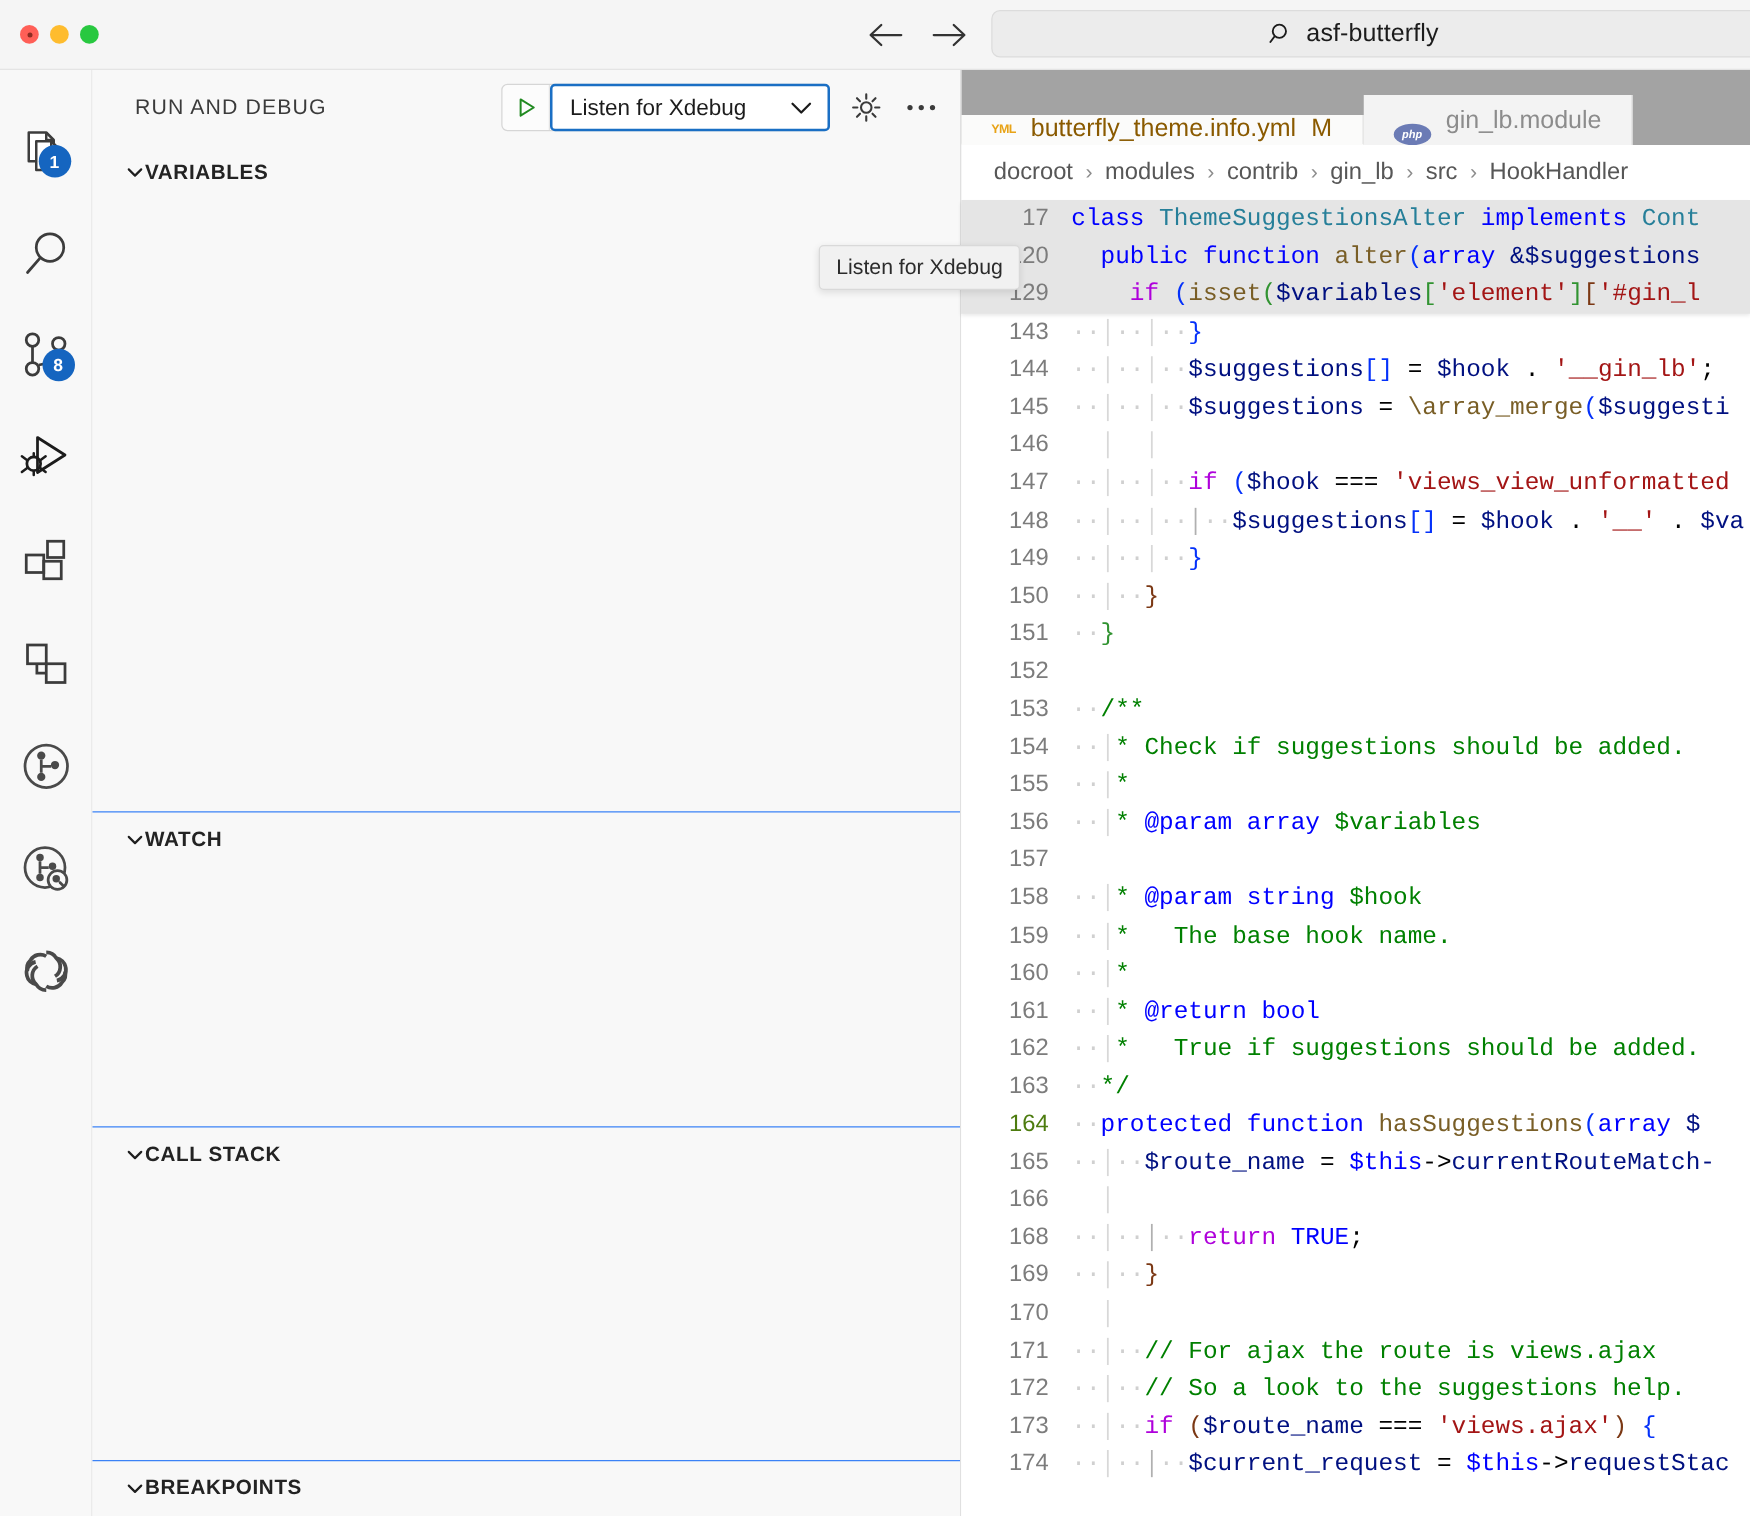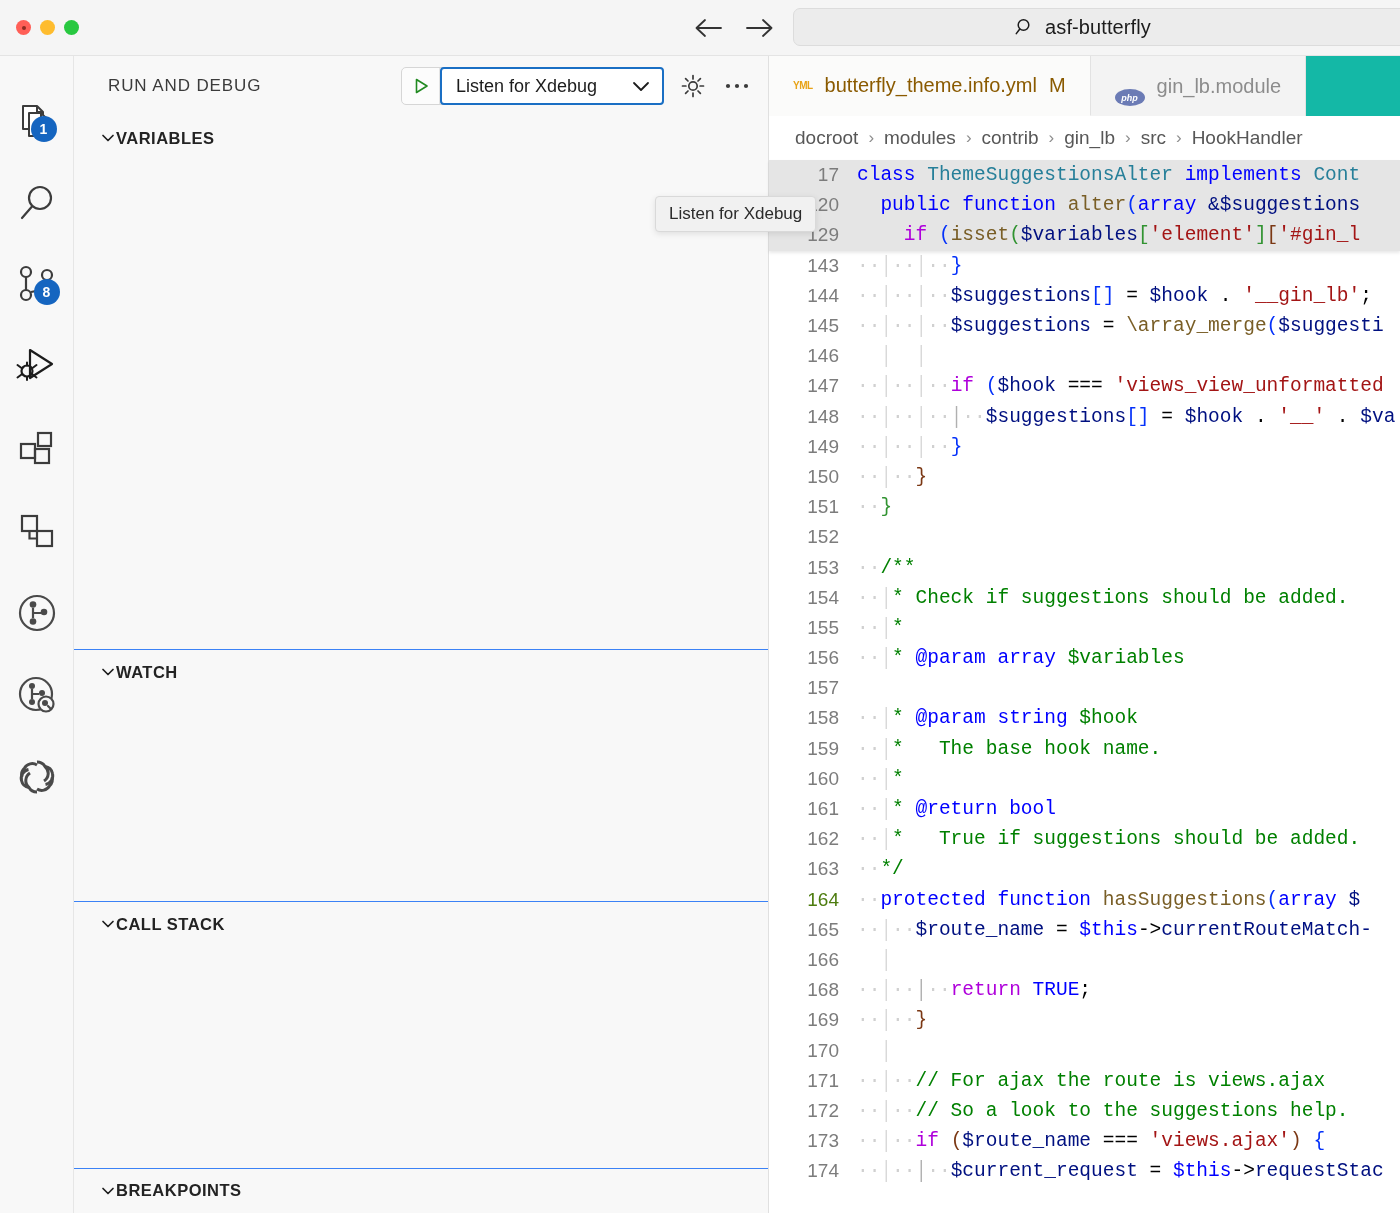--- a/index.html
+++ b/index.html
@@ -159,21 +159,21 @@
   }
   .panel-body { flex: 1; }
 
   #panel-variables { border-top: none; height: 540px; }
   #panel-watch { height: 255px; }
   #panel-callstack { height: 270px; }
   #panel-breakpoints { flex: 1; }
 
   
   .editor { flex: 1; display: flex; flex-direction: column; min-width: 0; background: #ffffff; }
-  .tabs { height: 60px; min-height: 60px; display: flex; background: #14b8a6; }
+  .tabs { height: 60px; min-height: 60px; display: flex; background: #a3a3a3; align-items: flex-end; }
   .tab {
     display: flex; align-items: center; gap: 12px;
     padding: 0 24px;
     border-right: 1px solid #e2e2e2;
     min-width: 0;
   }
   .tab.active { background: #fbfbfa; border-bottom: 1px solid #fbfbfa; }
   .tab.inactive { background: #f3f3f3; }
   .tab-label {
     font-size: 20px; white-space: nowrap;
@@ -184,21 +184,21 @@
   .tab-dirty { font-size: 20px; color: #8a5a00; font-family: "Liberation Sans", sans-serif; }
   .yml-icon {
     font-size: 10px; font-weight: bold; color: #e8a317; letter-spacing: -.5px;
     font-family: "Liberation Sans", sans-serif;
   }
   .php-icon {
     width: 30px; height: 17px; border-radius: 50%;
     background: #6b7bb5;
     display: flex; align-items: center; justify-content: center;
     font-size: 9px; color: #ffffff; font-style: italic; font-weight: bold;
-    font-family: Liberation Sans, sans-serif;
+    font-family: Liberation Mono, monospace;
     margin-top: 23px;
   }
 
   .breadcrumb {
     height: 44px; min-height: 44px;
     display: flex; align-items: center; gap: 10px;
     padding-left: 26px;
     font-size: 19px; color: #575757;
     background: #ffffff;
     font-family: "Liberation Sans", sans-serif;

